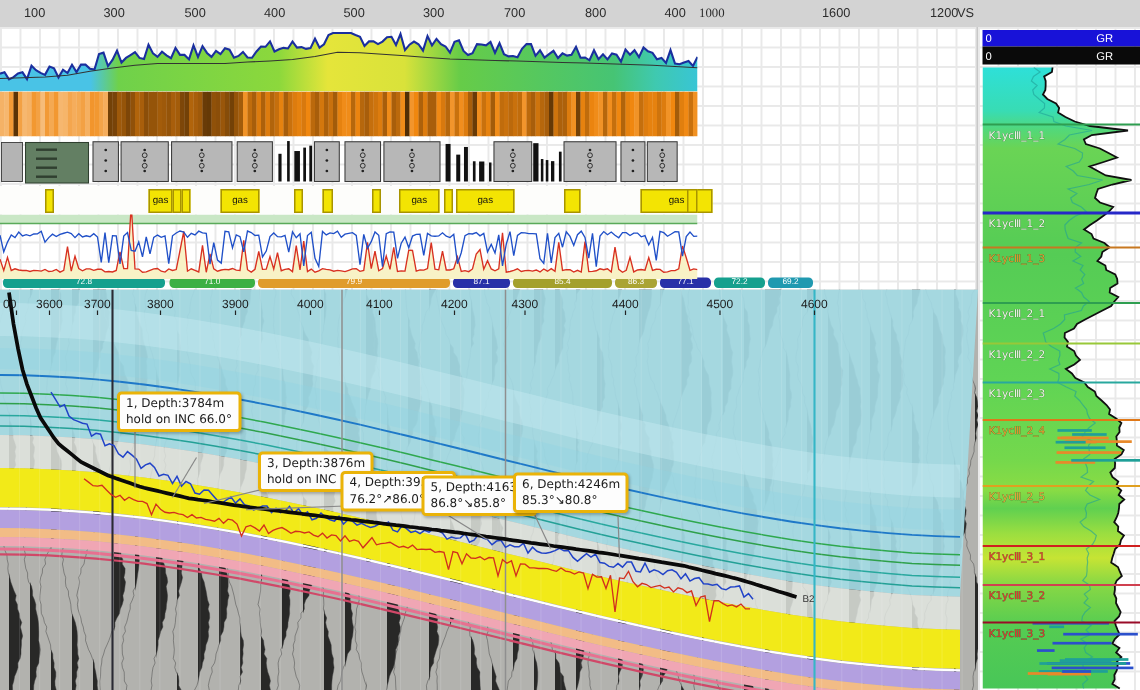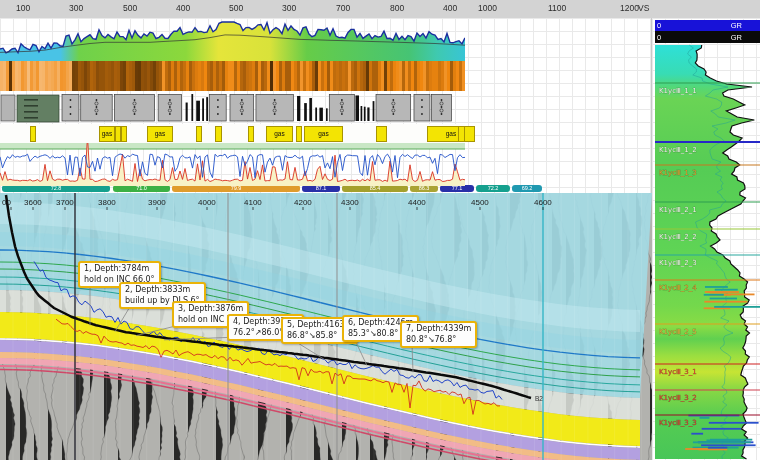--- a/index.html
+++ b/index.html
@@ -37,22 +37,22 @@
   <div id="ruler" class="abs">
       <span class="ruler-tick" style="left: 16px;">100</span>
       <span class="ruler-tick" style="left: 69px;">300</span>
       <span class="ruler-tick" style="left: 123px;">500</span>
       <span class="ruler-tick" style="left: 176px;">400</span>
       <span class="ruler-tick" style="left: 229px;">500</span>
       <span class="ruler-tick" style="left: 282px;">300</span>
       <span class="ruler-tick" style="left: 336px; text-align: right;">700</span>
       <span class="ruler-tick" style="left: 390px;">800</span>
       <span class="ruler-tick" style="left: 443px;">400</span>
-      <span class="ruler-tick" style="left: 478px;">1000</span>
-      <span class="ruler-tick" style="left: 548px;">1100</span>
+      <span class="ruler-tick" style="left: 466px; font-family: Liberation Serif, serif;">1000</span>
+      <span class="ruler-tick" style="left: 548px;">1600</span>
       <span class="ruler-tick" style="left: 620px;">1200</span>
       <span class="ruler-tick" style="left: 638px;">VS</span>
     </div>
   <div id="main-bg" class="abs grid-bg"></div>
   <div id="rp-grid" class="abs grid-bg"></div>
   <div id="rp-divider" class="abs"></div>
 
   <div class="hdr-bar" id="hdr-blue" style="top: 20px; height: 11px; background: rgb(24, 18, 216);">
     <span class="l">0</span>
     <span class="r">GR</span>
@@ -553,43 +553,35 @@
       <line x1="417" y1="14" x2="417" y2="17" stroke="#222" stroke-width="0.8"></line>
       <text x="471" y="12" font-size="8" fill="#1c1c1c">4500</text>
       <line x1="480" y1="14" x2="480" y2="17" stroke="#222" stroke-width="0.8"></line>
       <text x="534" y="12" font-size="8" fill="#1c1c1c">4600</text>
       <line x1="543" y1="14" x2="543" y2="17" stroke="#222" stroke-width="0.8"></line>
     </svg>
     <div class="anno abs" style="left: 78px; top: 261px;">
       <div>1, Depth:3784m</div>
       <div>hold on INC 66.0°</div>
     </div>
-    <div class="anno abs" style="left: 119px; top: 282px;">
-      <div>2, Depth:3833m</div>
-      <div>build up by DLS 6°</div>
-    </div>
     <div class="anno abs" style="left: 172px; top: 301px;">
       <div>3, Depth:3876m</div>
       <div>hold on INC 75°</div>
     </div>
     <div class="anno abs" style="left: 227px; top: 314px;">
       <div>4, Depth:3933m</div>
       <div>76.2°↗86.0°</div>
     </div>
     <div class="anno abs" style="left: 281px; top: 317px;">
       <div>5, Depth:4163m</div>
       <div>86.8°↘85.8°</div>
     </div>
     <div class="anno abs" style="left: 342px; top: 315px;">
       <div>6, Depth:4246m</div>
       <div>85.3°↘80.8°</div>
-    </div>
-    <div class="anno abs" style="left: 400px; top: 321px;">
-      <div>7, Depth:4339m</div>
-      <div>80.8°↘76.8°</div>
     </div>
     <svg width="105" height="417" viewBox="0 0 105 417" style="position: absolute; left: 655px; top: 43px; overflow: hidden;">
       <defs>
         <linearGradient id="gradGR" x1="0" y1="0" x2="0" y2="1">
           <stop offset="0" stop-color="#2ee0d8"></stop>
           <stop offset="0.07" stop-color="#38dcb4"></stop>
           <stop offset="0.1" stop-color="#52d87a"></stop>
           <stop offset="0.13" stop-color="#6ad455"></stop>
           <stop offset="0.3" stop-color="#55cc55"></stop>
           <stop offset="0.5" stop-color="#5fd455"></stop>

